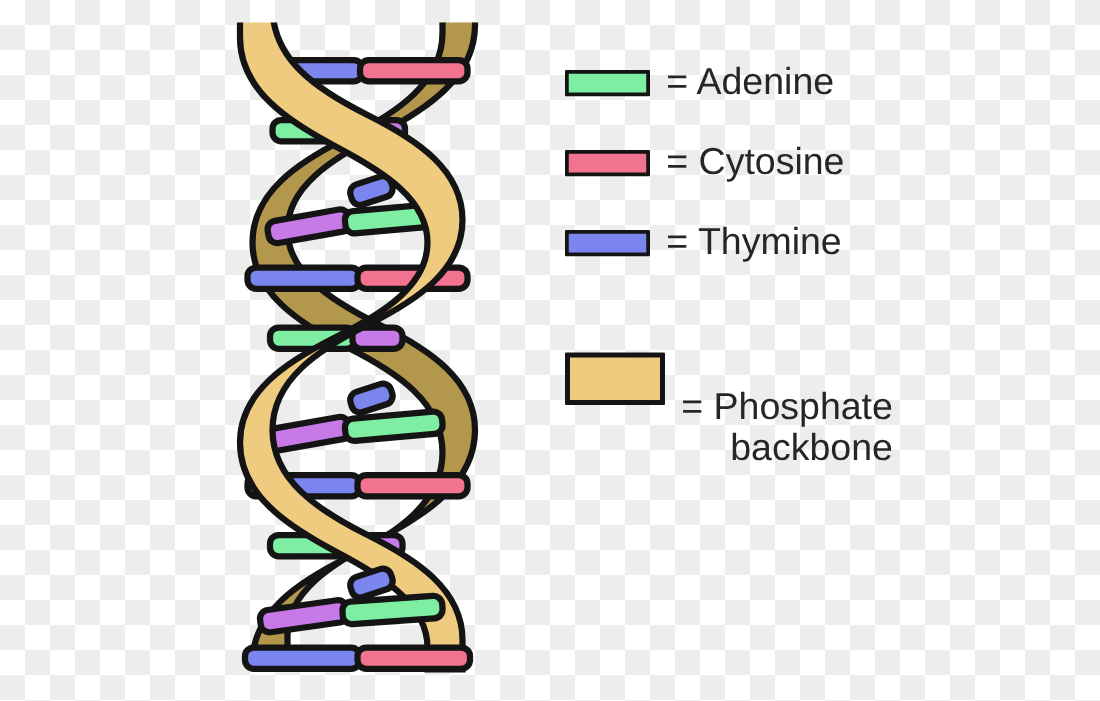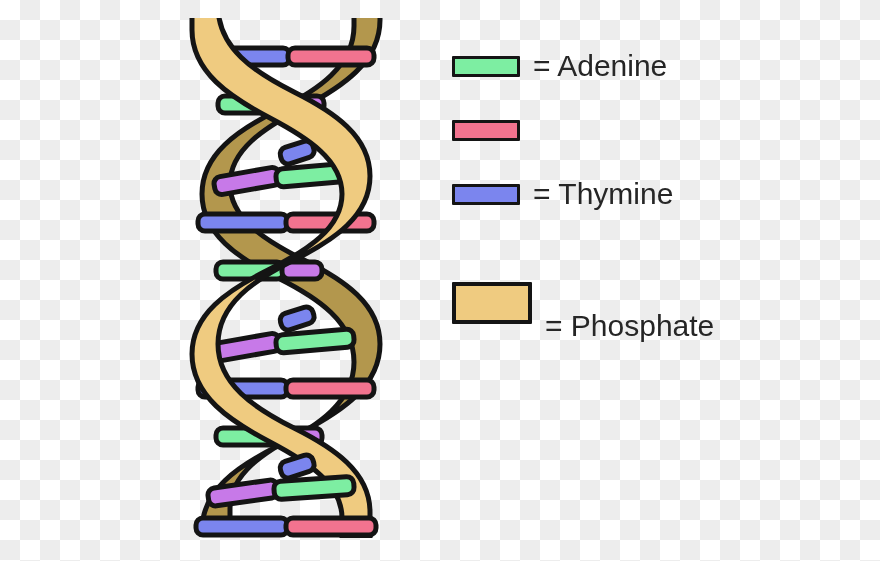--- a/index.html
+++ b/index.html
@@ -206,28 +206,30 @@
   <div id="legend">
 
     <div class="legend-row">
       <span class="swatch base" style="background:#7DEEA2"></span>
       <span class="legend-text">= Adenine</span>
     </div>
 
 
     <div class="legend-row">
       <span class="swatch base" style="background:#F2738F"></span>
+      <span class="legend-text">= Cytosine</span>
     </div>
 
     <div class="legend-row">
       <span class="swatch base" style="background:#7B85EE"></span>
       <span class="legend-text">= Thymine</span>
     </div>
 
     <div class="legend-row backbone-row spacer-before">
       <span class="swatch backbone" style="background:#EFCB80"></span>
       <span class="legend-text">
         <span>= Phosphate</span>
+        <span class="second-line">backbone</span>
       </span>
     </div>
 
   </div>
 </div>
 
 </body></html>

